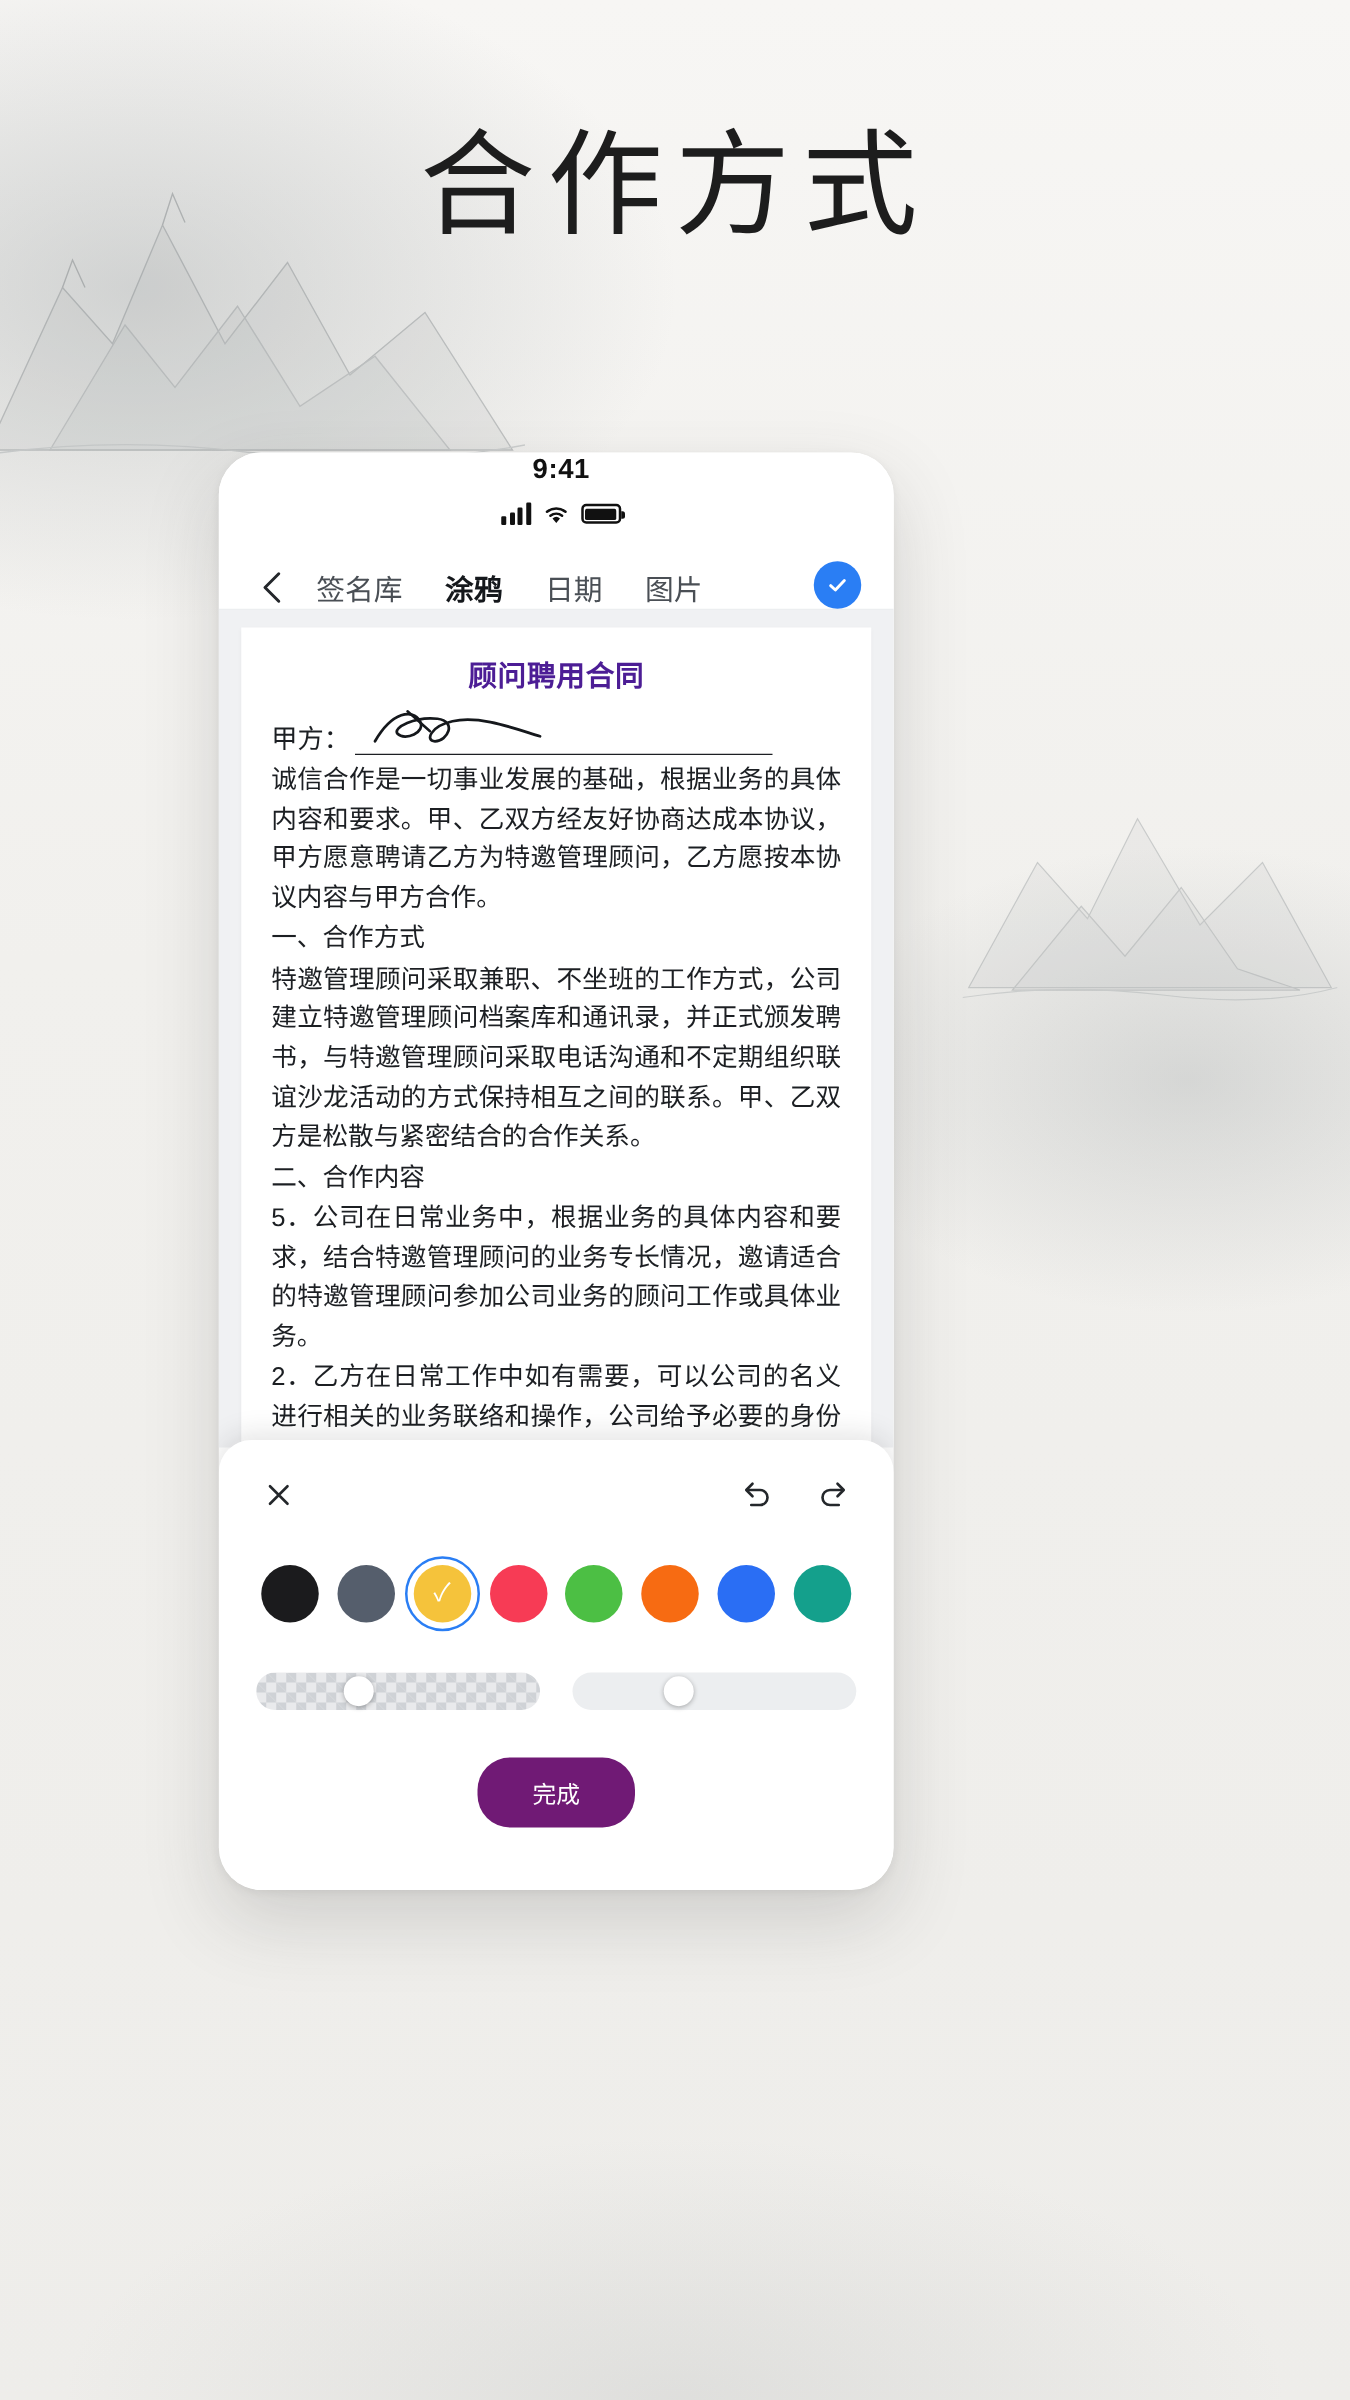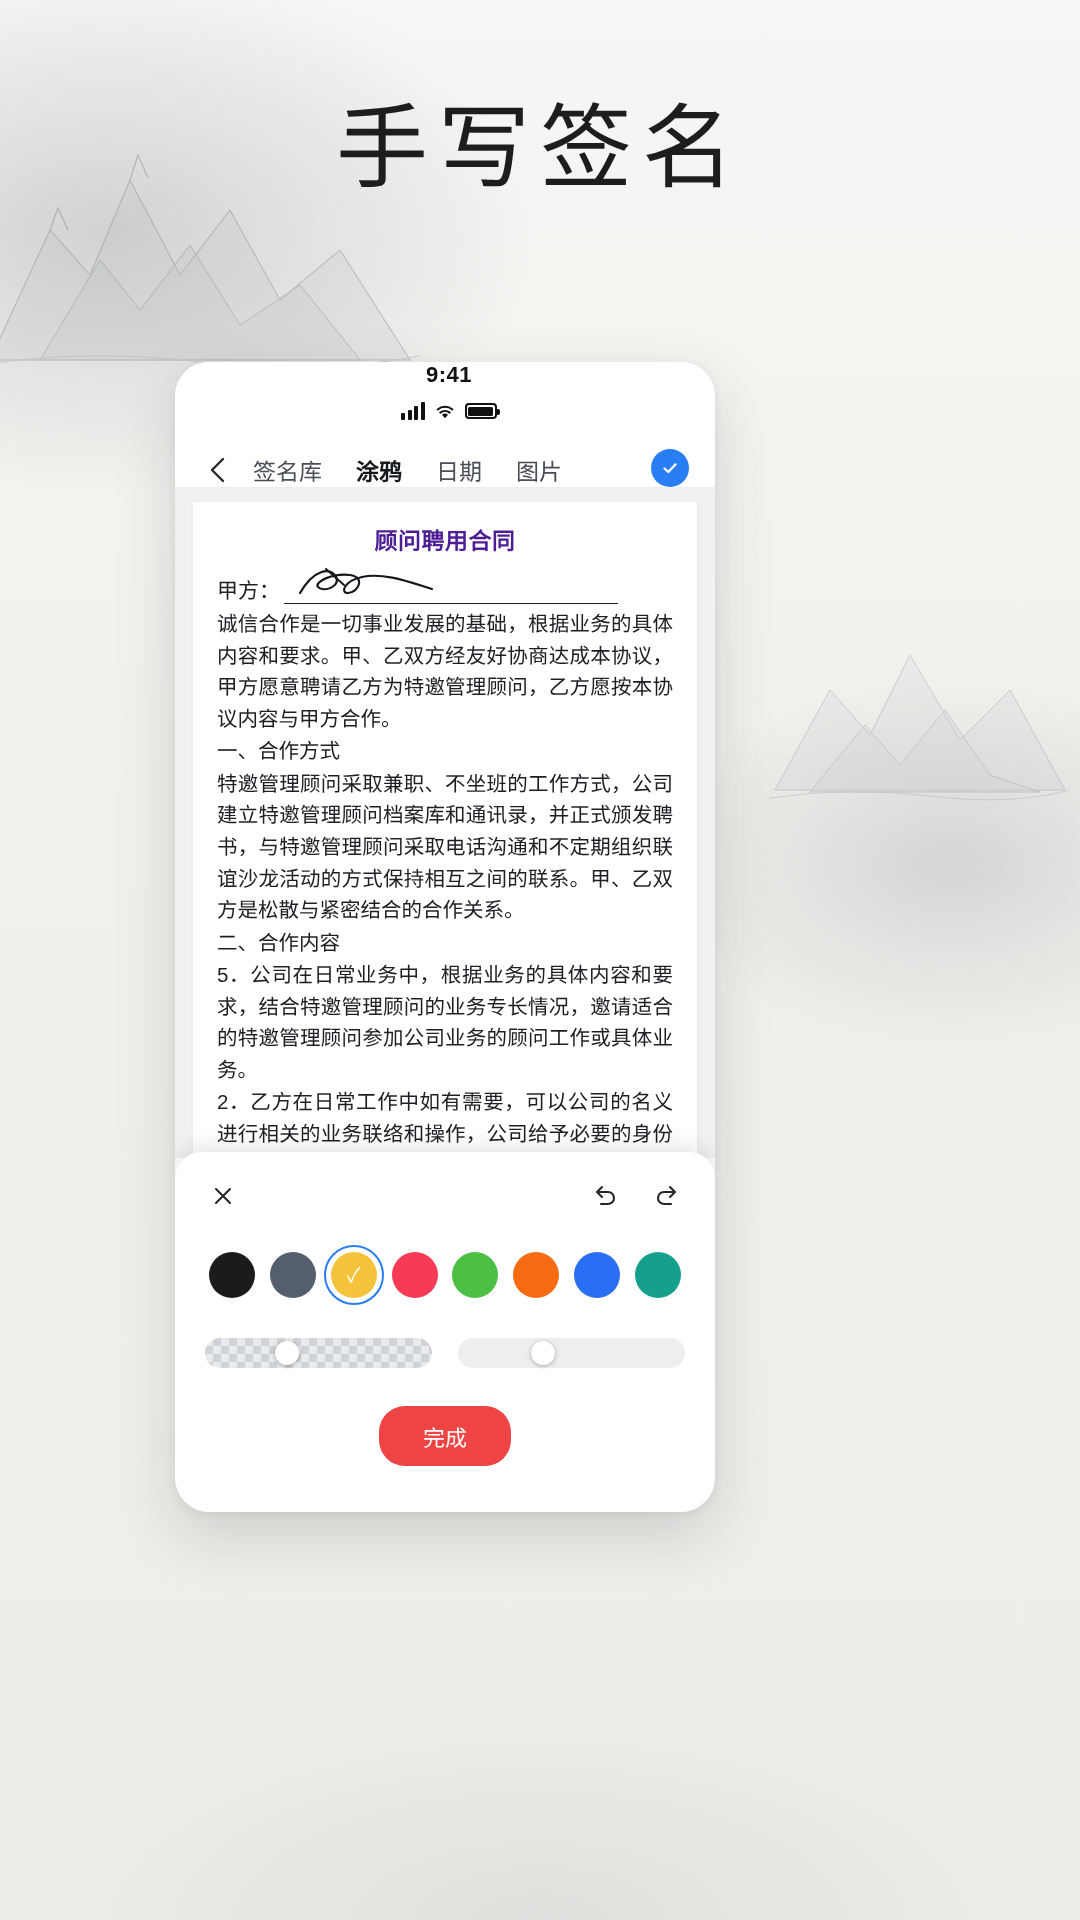--- a/index.html
+++ b/index.html
@@ -292,23 +292,23 @@
     border-radius: 50%;
     background: #fff;
     box-shadow: 0 1px 4px rgba(0,0,0,0.3);
   }
   .done-wrap {
     display: flex;
     justify-content: center;
     margin-top: 38px;
   }
   .done-btn {
-    background: #ef4444;
+    background: #701a75;
     color: #fff;
-    font-size: 22px;
+    font-size: 19px;
     padding: 14px 44px;
     border-radius: 26px;
     border: none;
     font-family: "Liberation Sans", sans-serif;
   }
 </style>
 </head>
 <body>
 
 <div class="bg">
@@ -324,21 +324,21 @@
   <svg class="bg-mountain mtn-right" width="300" height="260" viewBox="0 0 300 260">
     <g fill="none" stroke="#9ba1a4" stroke-width="1">
       <path d="M5 230 L60 130 L100 175 L140 95 L190 180 L240 130 L295 230 Z" fill="#aeb3b5" fill-opacity="0.30" stroke="#8e9497"></path>
       <path d="M40 232 L95 165 L130 205 L175 150 L220 215 L270 232 Z" fill="#a2a8aa" fill-opacity="0.25" stroke="#8e9497"></path>
       <path d="M0 238 Q80 226 160 236 T300 230" stroke="#a2a8aa"></path>
     </g>
   </svg>
 </div>
 
 <div class="headline-wrap">
-  <div class="headline">手写签名</div>
+  <div class="headline">合作方式</div>
 </div>
 
 <div class="phone">
 
   <div class="statusbar">
     <div class="status-time">9:41</div>
     <div class="status-right">
       <span class="sig-bars">
           <i></i>
           <i></i>

